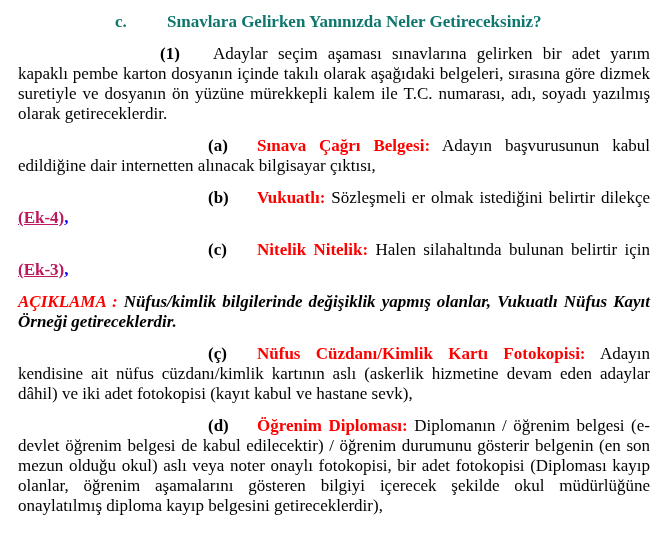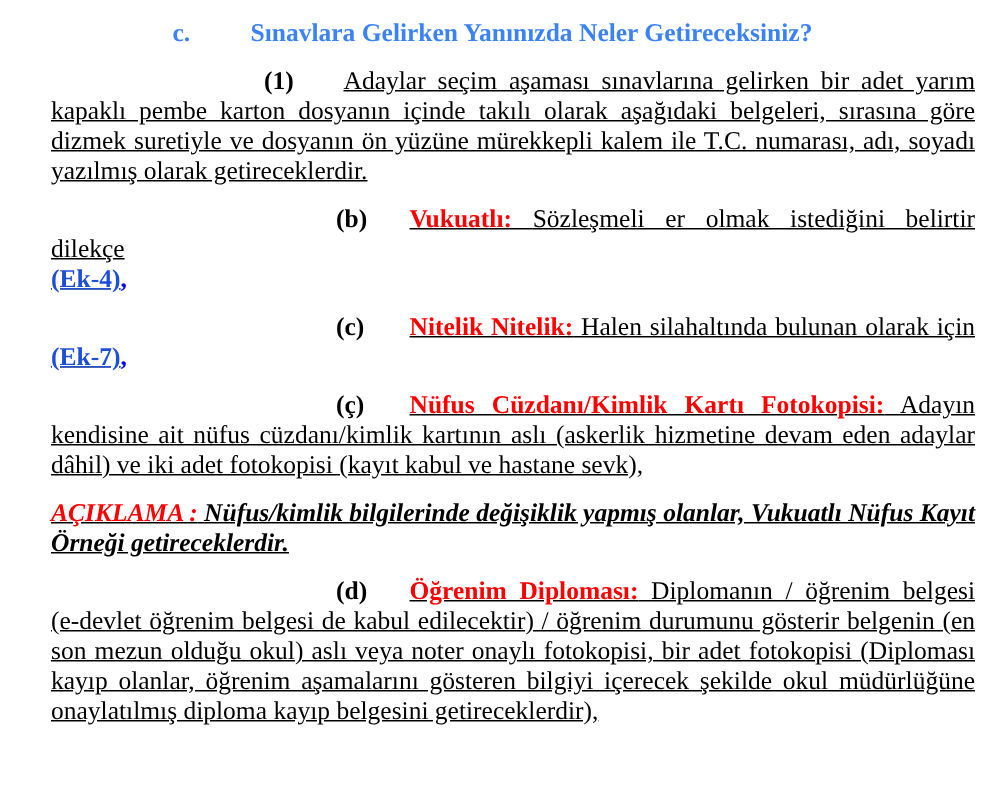--- a/index.html
+++ b/index.html
@@ -13,29 +13,28 @@
     overflow: hidden;
     font-family: "Liberation Serif", serif;
     font-size: 17px;
     line-height: 20px;
     color: #000000;
   }
   .page {
     padding: 12px 13px 0 18px;
   }
   .para {
-    margin: 0 0 12px 16px;
+    margin: 0 0 12px 0;
     text-align: justify;
-    text-decoration: underline;
   }
   .heading {
     margin: 0 0 12px 0;
     font-size: 17px;
     font-weight: bold;
-    color: #3b82f6;
+    color: #0f766e;
     text-indent: 97px;
     text-align: left;
   }
   .tab {
     display: inline-block;
     text-indent: 0;
   }
   .tab-h { width: 52px; }
   .tab-1 { width: 53px; }
   .tab-a { width: 49px; font-weight: bold; color: #000000; }
@@ -47,21 +46,21 @@
     display: block;
     text-indent: 190px;
     text-align: justify;
     text-align-last: justify;
   }
   .label {
     color: #ff0000;
     font-weight: bold;
   }
   .doclink {
-    color: #1d4ed8;
+    color: #be185d;
     font-weight: bold;
     text-decoration: underline;
     cursor: pointer;
   }
   .link-suffix {
     color: #0000ff;
     font-weight: bold;
     text-decoration: none;
   }
   .note {
@@ -75,24 +74,25 @@
 </head>
 <body>
 
 <div class="page">
 
   <h3 class="heading"><span class="tab tab-h">c.</span><span>Sınavlara Gelirken Yanınızda Neler Getireceksiniz?</span></h3>
 
   <p class="para p-num"><span class="tab tab-1">(1)</span><span>Adaylar seçim aşaması sınavlarına gelirken bir adet yarım kapaklı pembe karton dosyanın içinde takılı olarak aşağıdaki belgeleri, sırasına göre dizmek suretiyle ve dosyanın ön yüzüne mürekkepli kalem ile T.C. numarası, adı, soyadı yazılmış olarak getireceklerdir.</span></p>
 
 
+  <p class="para item"><span class="tab tab-a">(a)</span><span class="label">Sınava Çağrı Belgesi:</span> <span>Adayın başvurusunun kabul edildiğine dair internetten alınacak bilgisayar çıktısı,</span></p>
 
   <p class="para no-indent"><span class="fl"><span class="tab tab-a">(b)</span><span class="label">Vukuatlı:</span> <span>Sözleşmeli er olmak istediğini belirtir dilekçe</span></span><a class="doclink">(Ek-4)</a><span class="link-suffix">,</span></p>
 
-  <p class="para no-indent"><span class="fl"><span class="tab tab-a">(c)</span><span class="label">Nitelik Nitelik:</span> <span>Halen silahaltında bulunan olarak için</span></span><a class="doclink">(Ek-7)</a><span class="link-suffix">,</span></p>
+  <p class="para no-indent"><span class="fl"><span class="tab tab-a">(c)</span><span class="label">Nitelik Nitelik:</span> <span>Halen silahaltında bulunan belirtir için</span></span><a class="doclink">(Ek-3)</a><span class="link-suffix">,</span></p>
+
+  <p class="para note no-indent"><span class="label">AÇIKLAMA :</span> <span>Nüfus/kimlik bilgilerinde değişiklik yapmış olanlar, Vukuatlı Nüfus Kayıt Örneği getireceklerdir.</span></p>
 
   <p class="para item"><span class="tab tab-a">(ç)</span><span class="label">Nüfus Cüzdanı/Kimlik Kartı Fotokopisi:</span> <span>Adayın kendisine ait nüfus cüzdanı/kimlik kartının aslı (askerlik hizmetine devam eden adaylar dâhil) ve iki adet fotokopisi (kayıt kabul ve hastane sevk),</span></p>
-
-  <p class="para note no-indent"><span class="label">AÇIKLAMA :</span> <span>Nüfus/kimlik bilgilerinde değişiklik yapmış olanlar, Vukuatlı Nüfus Kayıt Örneği getireceklerdir.</span></p>
 
   <p class="para item"><span class="tab tab-a">(d)</span><span class="label">Öğrenim Diploması:</span> <span>Diplomanın / öğrenim belgesi (e-devlet öğrenim belgesi de kabul edilecektir) / öğrenim durumunu gösterir belgenin (en son mezun olduğu okul) aslı veya noter onaylı fotokopisi, bir adet fotokopisi (Diploması kayıp olanlar, öğrenim aşamalarını gösteren bilgiyi içerecek şekilde okul müdürlüğüne onaylatılmış diploma kayıp belgesini getireceklerdir),</span></p>
 
 </div>
 
 </body></html>

